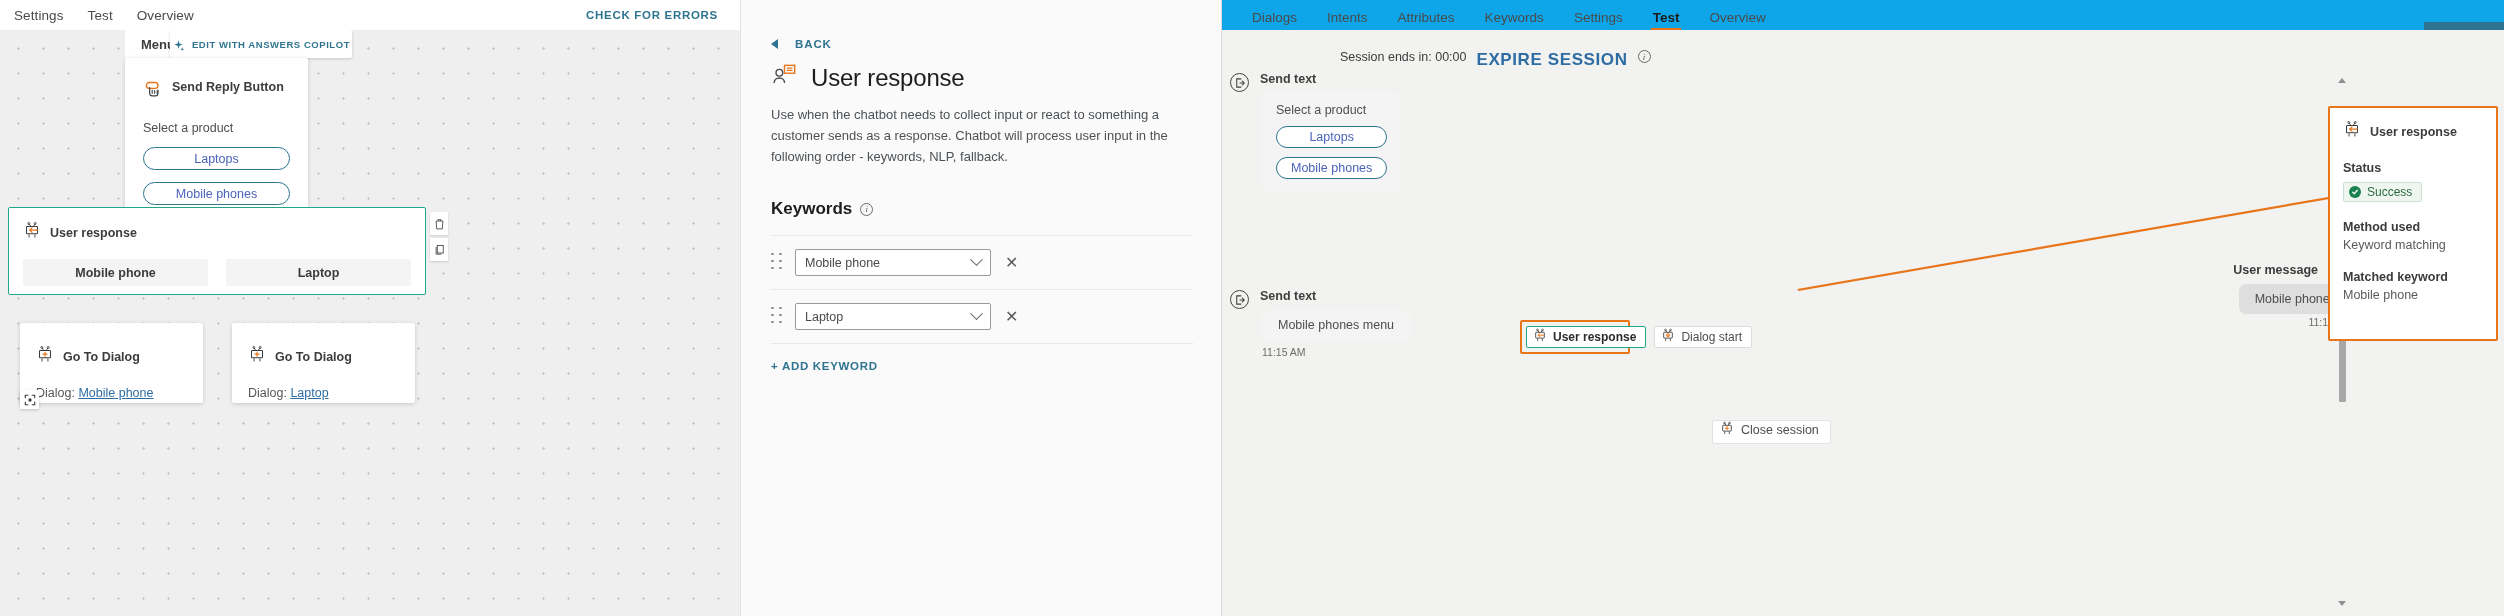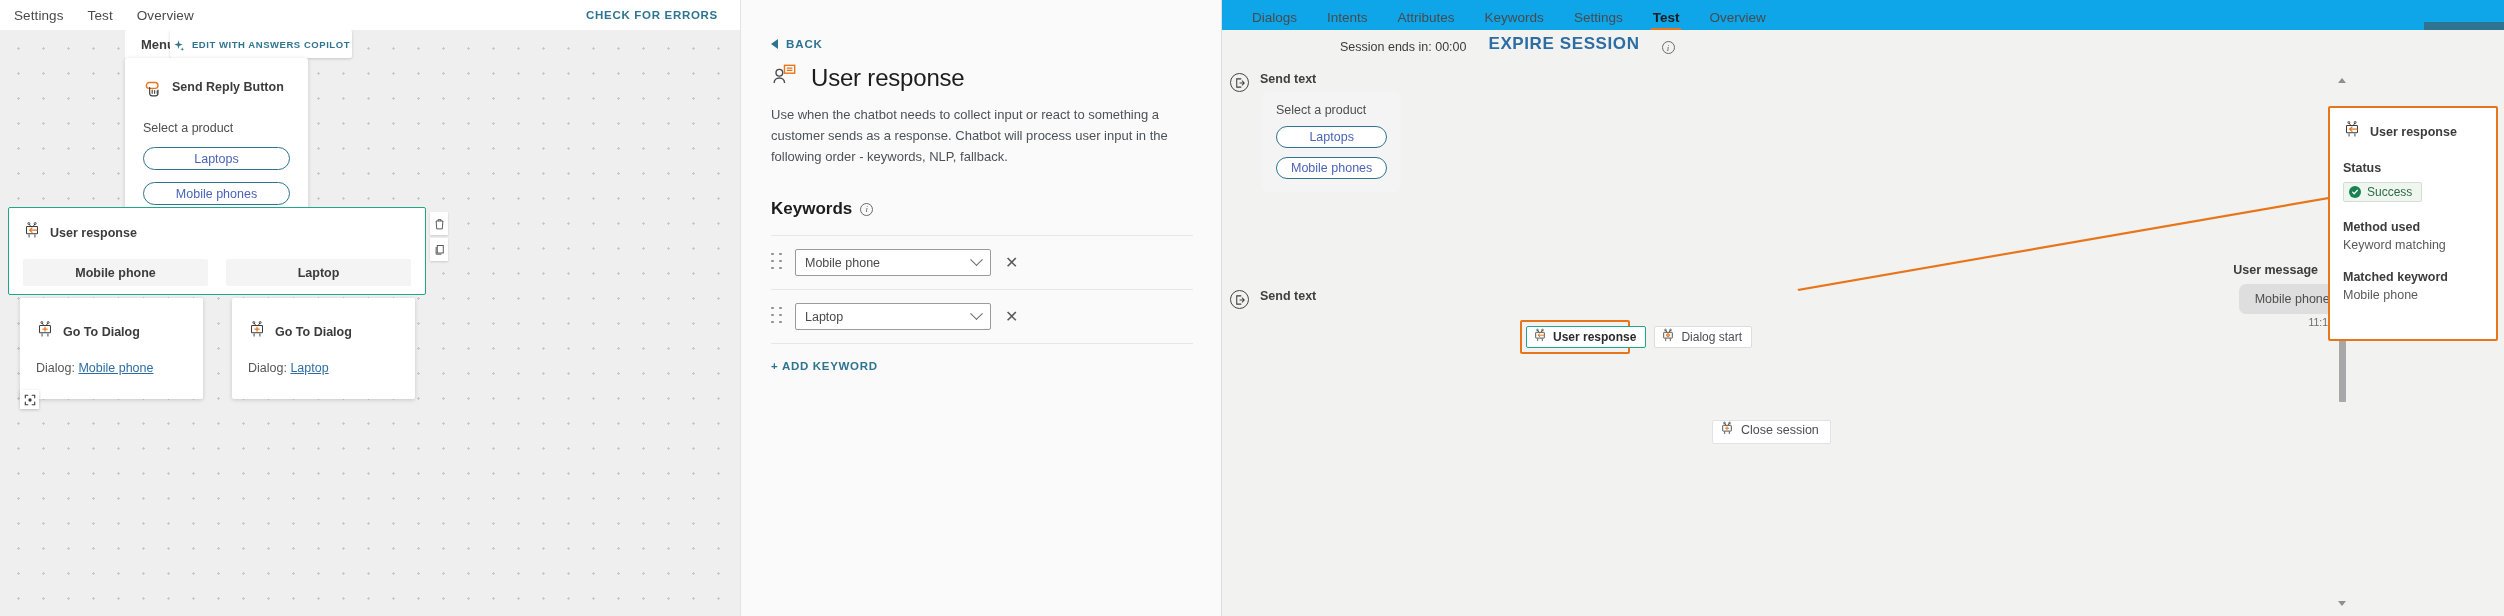--- a/index.html
+++ b/index.html
@@ -74,21 +74,21 @@
     font-size:12.5px; font-weight:bold; color:#3c3c3c; cursor:pointer;
   }
   .side-actions { position:absolute; left:430px; top:182px; width:18px; }
   .side-btn {
     width:18px; height:23px; background:#ffffff; box-shadow:0 1px 2px rgba(0,0,0,.15);
     display:flex; align-items:center; justify-content:center; margin-bottom:3px; cursor:pointer;
   }
 
   
   .card-goto {
-    position:absolute; top:268px; width:183px; height:101px;
+    position:absolute; top:293px; width:183px; height:80px;
     background:#ffffff; box-shadow:0 1px 4px rgba(0,0,0,.17); border-radius:2px;
     padding:22px 16px;
   }
   .card-goto.c1 { left:20px; }
   .card-goto.c2 { left:232px; }
   .card-goto .ghead { display:flex; align-items:center; gap:9px; }
   .card-goto .ghead .ttl { font-size:12.5px; font-weight:bold; color:#3c3c3c; }
   .card-goto .grow { margin-top:18px; font-size:12.5px; color:#565656; }
   .card-goto .grow a { color:#2e6da4; text-decoration:underline; cursor:pointer; }
 
@@ -97,21 +97,21 @@
     background:#ffffff; box-shadow:0 1px 3px rgba(0,0,0,.2);
     display:flex; align-items:center; justify-content:center; cursor:pointer;
   }
 
   
   .mid-pane {
     position:relative; width:482px; flex:0 0 482px; height:616px;
     background:#fafafa; border-left:1px solid #e3e3e3; border-right:1px solid #dcdcdc;
     padding:38px 28px 0 30px; overflow:hidden;
   }
-  .back-link { display:flex; align-items:center; gap:8px; cursor:pointer; }
+  .back-link { display:flex; align-items:center; gap:17px; cursor:pointer; }
   .back-link .caret { width:0;height:0;border-top:5px solid transparent;border-bottom:5px solid transparent;border-right:7px solid #2e7490; }
   .back-link .t { font-size:11.5px; font-weight:bold; color:#2e7490; letter-spacing:.9px; }
 
   .mid-title-row { display:flex; align-items:center; gap:14px; margin-top:13px; }
   .mid-title { font-size:24px; color:#1c1c1c; letter-spacing:-.2px; }
   .mid-desc { margin-top:11px; font-size:13px; line-height:1.62; color:#4d5256; max-width:405px; }
 
   .kw-head { display:flex; align-items:center; gap:8px; margin-top:32px; }
   .kw-head .h { font-size:17px; font-weight:bold; color:#1c1c1c; }
   .go-kw { display:block; margin-top:15px; font-size:13px; font-weight:bold; color:#2e6da4; text-decoration:underline; cursor:pointer; }
@@ -138,21 +138,21 @@
     font-size:13.5px; color:#4a4a4a; padding-bottom:5px; cursor:pointer; position:relative;
   }
   .right-nav .rn.active { color:#1c1c1c; font-weight:bold; }
   .right-nav .rn.active:after {
     content:""; position:absolute; left:-2px; right:-2px; bottom:0; height:2.5px; background:#e8751a;
   }
   .teal-bar { position:absolute; right:0; top:22px; width:80px; height:9px; background:#2e7490; }
 
   .test-body { position:absolute; left:0; top:30px; right:0; bottom:0; background:#f2f2f0; }
 
-  .session-row { position:absolute; left:118px; top:4px; display:flex; align-items:flex-end; gap:22px; }
+  .session-row { position:absolute; left:118px; top:20px; display:flex; align-items:flex-start; gap:10px; }
   .session-row .s1 { font-size:12.5px; color:#3c3c3c; }
   .session-row .s2 { font-size:17px; font-weight:bold; color:#2e6da4; letter-spacing:.6px; cursor:pointer; }
   .info-circ {
     width:13px; height:13px; border-radius:50%; border:1.2px solid #6a6a6a;
     display:inline-flex; align-items:center; justify-content:center;
     font-size:9px; font-style:italic; color:#5a5a5a; font-family:"Liberation Serif", serif;
   }
 
   .chat-area { position:absolute; left:0; top:40px; right:0; bottom:0; }
 
@@ -509,20 +509,24 @@
         <div class="node-row" style="left:8px; top:219px;">
           <span class="node-icon">
             <svg width="12" height="12" viewBox="0 0 14 14">
               <path d="M8.5 2.2 H3.2 v9.6 H8.5" fill="none" stroke="#3c3c3c" stroke-width="1.2"></path>
               <path d="M7 7 h5 M9.6 4.6 L12 7 L9.6 9.4" fill="none" stroke="#3c3c3c" stroke-width="1.2" stroke-linecap="round" stroke-linejoin="round"></path>
             </svg>
           </span>
           <span class="node-title">Send text</span>
         </div>
 
+        <div class="bubble-block" style="left:40px; top:240px;">
+          <div class="bubble-plain">Mobile phones menu</div>
+          <div class="time">11:15 AM</div>
+        </div>
 
         <div class="close-session">
           <span>
             <svg width="14" height="15" viewBox="0 0 24 26">
               <path d="M8 4 L10 7 M16 4 L14 7" stroke="#3c3c3c" stroke-width="1.4" fill="none" stroke-linecap="round"></path>
               <circle cx="7.6" cy="3.4" r="1.5" fill="none" stroke="#3c3c3c" stroke-width="1.2"></circle>
               <circle cx="16.4" cy="3.4" r="1.5" fill="none" stroke="#3c3c3c" stroke-width="1.2"></circle>
               <rect x="4.5" y="7.5" width="15" height="10" rx="1" fill="#fff" stroke="#3c3c3c" stroke-width="1.5"></rect>
               <path d="M8 19 v3 M16 19 v3" stroke="#3c3c3c" stroke-width="1.4" stroke-linecap="round"></path>
               <path d="M12 9.6 v5.8 M9.1 12.5 h5.8" stroke="#e8751a" stroke-width="1.7" stroke-linecap="round"></path>

